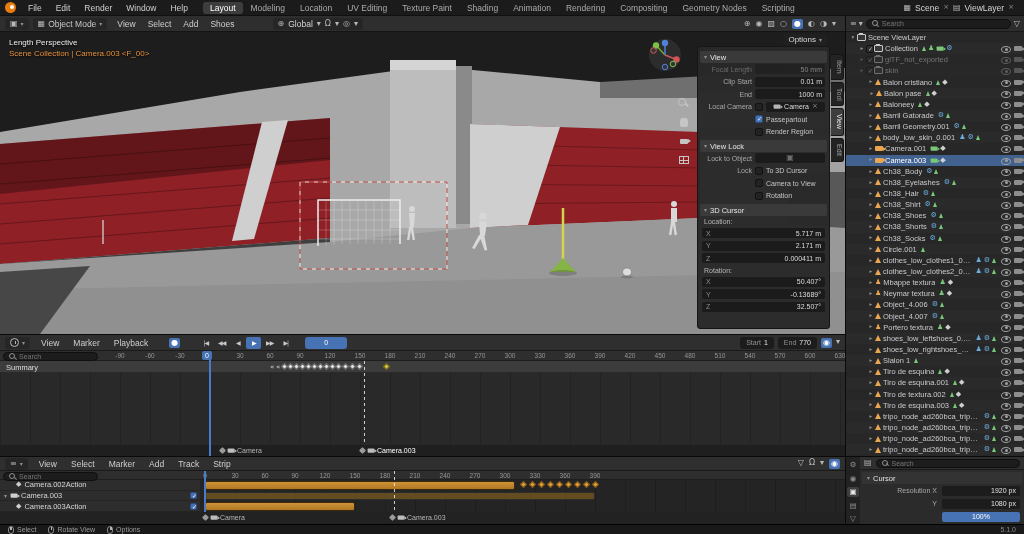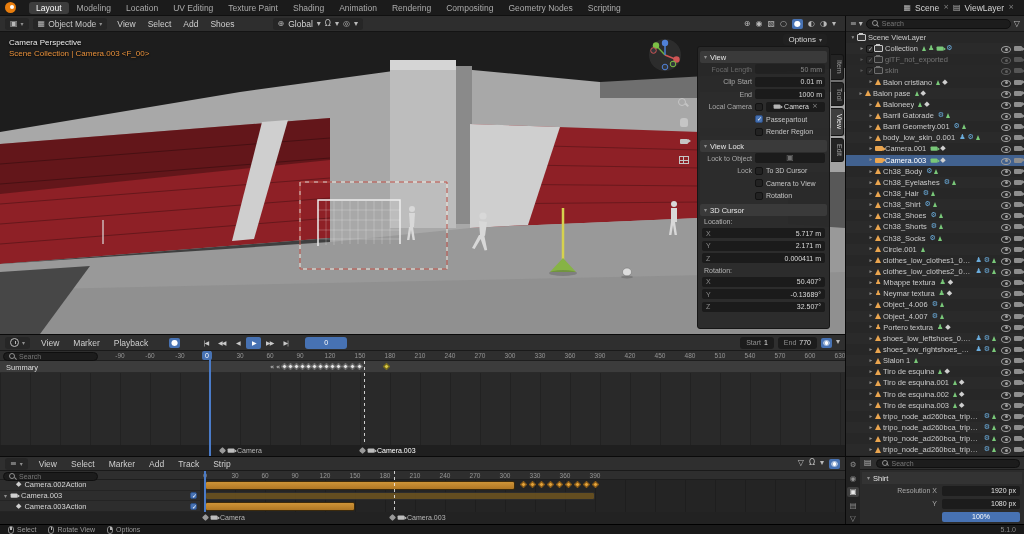--- a/index.html
+++ b/index.html
@@ -183,20 +183,21 @@
 .mouse.l::before{left:.5px}.mouse.m::before{left:1.5px;width:1.5px}.mouse.r::before{right:.5px}
 #sb-version{margin-left:auto;color:#8a8a8a}
 </style>
 </head>
 <body>
 
 <div id="app">
 
   <div id="topbar" class="pane">
     <span class="blogo"></span>
+    <div id="topbar-menus"><span class="menu-item">File</span><span class="menu-item">Edit</span><span class="menu-item">Render</span><span class="menu-item">Window</span><span class="menu-item">Help</span></div>
     <div id="workspaces">
         <span class="ws active">Layout</span>
         <span class="ws">Modeling</span>
         <span class="ws">Location</span>
         <span class="ws">UV Editing</span>
         <span class="ws">Texture Paint</span>
         <span class="ws">Shading</span>
         <span class="ws">Animation</span>
         <span class="ws">Rendering</span>
         <span class="ws">Compositing</span>
@@ -324,21 +325,21 @@
       <path d="M550,240 L576,240 L563,226 Z" fill="#86b345"></path>
       <ellipse cx="563" cy="241" rx="14" ry="3" fill="rgba(50,50,50,0.25)"></ellipse>
 
       <ellipse cx="627" cy="240" rx="4.5" ry="4" fill="#dcdcdc" stroke="#777" stroke-width="0.6"></ellipse>
       <ellipse cx="627" cy="245" rx="6" ry="1.5" fill="rgba(50,50,50,0.25)"></ellipse>
       <line x1="103" y1="188" x2="103" y2="212" stroke="#ddd" stroke-width="1.2"></line>
 
       <rect x="300" y="150" width="147" height="87" fill="none" stroke="#c4554a" stroke-width="1" stroke-dasharray="5 4"></rect>
       <rect x="300" y="150" width="147" height="87" fill="none" stroke="#efe7dd" stroke-width="1" stroke-dasharray="4 5" stroke-dashoffset="-5"></rect>
     </svg>
-    <div class="vp-title">Camera Perspective</div>
+    <div class="vp-title">Length Perspective</div>
     <div class="vp-crumb">Scene Collection | Camera.003 &lt;F_00&gt;</div>
     <div id="vp-options">
       <span>Options</span>
       <span class="gl arr">▾</span>
     </div>
     <svg id="gizmo" width="34" height="34" viewBox="0 0 34 34">
       <circle cx="17" cy="17" r="16" fill="rgba(255,255,255,0.07)"></circle>
       <line x1="17" y1="17" x2="27" y2="21" stroke="#d05555" stroke-width="1.5"></line>
       <circle cx="28.5" cy="21.5" r="3.2" fill="#d05555"></circle>
       <line x1="17" y1="17" x2="9.5" y2="9" stroke="#6fae3e" stroke-width="1.5"></line>
@@ -759,21 +760,21 @@
           <span class="ol-label">Balon cristiano</span>
           <span class="ol-badges">
             <span class="tri g sm"></span>
             <span class="glyph w gl">◆</span>
           </span>
           <span class="ol-right">
             <span class="eye-ico"></span>
             <span class="cam-ico" style="--c: #8d8d8d;"></span>
           </span>
         </div>
-        <div class="ol-row" style="padding-left: 11px;">
+        <div class="ol-row" style="padding-left: 22px;">
           <span class="ol-arrow gl">▸</span>
           <span class="tri"></span>
           <span class="ol-label">Balon pase</span>
           <span class="ol-badges">
             <span class="tri g sm"></span>
             <span class="glyph w gl">◆</span>
           </span>
           <span class="ol-right">
             <span class="eye-ico"></span>
             <span class="cam-ico" style="--c: #8d8d8d;"></span>
@@ -1116,21 +1117,21 @@
             <span class="glyph w gl">◆</span>
           </span>
           <span class="ol-right">
             <span class="eye-ico"></span>
             <span class="cam-ico" style="--c: #8d8d8d;"></span>
           </span>
         </div>
         <div class="ol-row" style="padding-left: 21px;">
           <span class="ol-arrow gl">▸</span>
           <span class="tri"></span>
-          <span class="ol-label">Tiro de esquina.002</span>
+          <span class="ol-label">Tiro de textura.002</span>
           <span class="ol-badges">
             <span class="tri g sm"></span>
             <span class="glyph w gl">◆</span>
           </span>
           <span class="ol-right">
             <span class="eye-ico"></span>
             <span class="cam-ico" style="--c: #8d8d8d;"></span>
           </span>
         </div>
         <div class="ol-row" style="padding-left: 21px;">
@@ -1212,21 +1213,21 @@
     <div class="props-main">
       <div class="props-header">
         <span class="gl">▤</span>
         <div class="search">
           <span class="mag"></span>
           <input placeholder="Search" style="">
         </div>
       </div>
       <div class="pr-sec">
         <span class="gl arr">▾</span>
-        <span>Shirt</span>
+        <span>Cursor</span>
       </div>
       <div class="pr-row">
         <span class="pr-label">Resolution X</span>
         <div class="pr-field">
             <span>1920 px</span>
           </div>
       </div>
       <div class="pr-row">
         <span class="pr-label">Y</span>
         <div class="pr-field">

